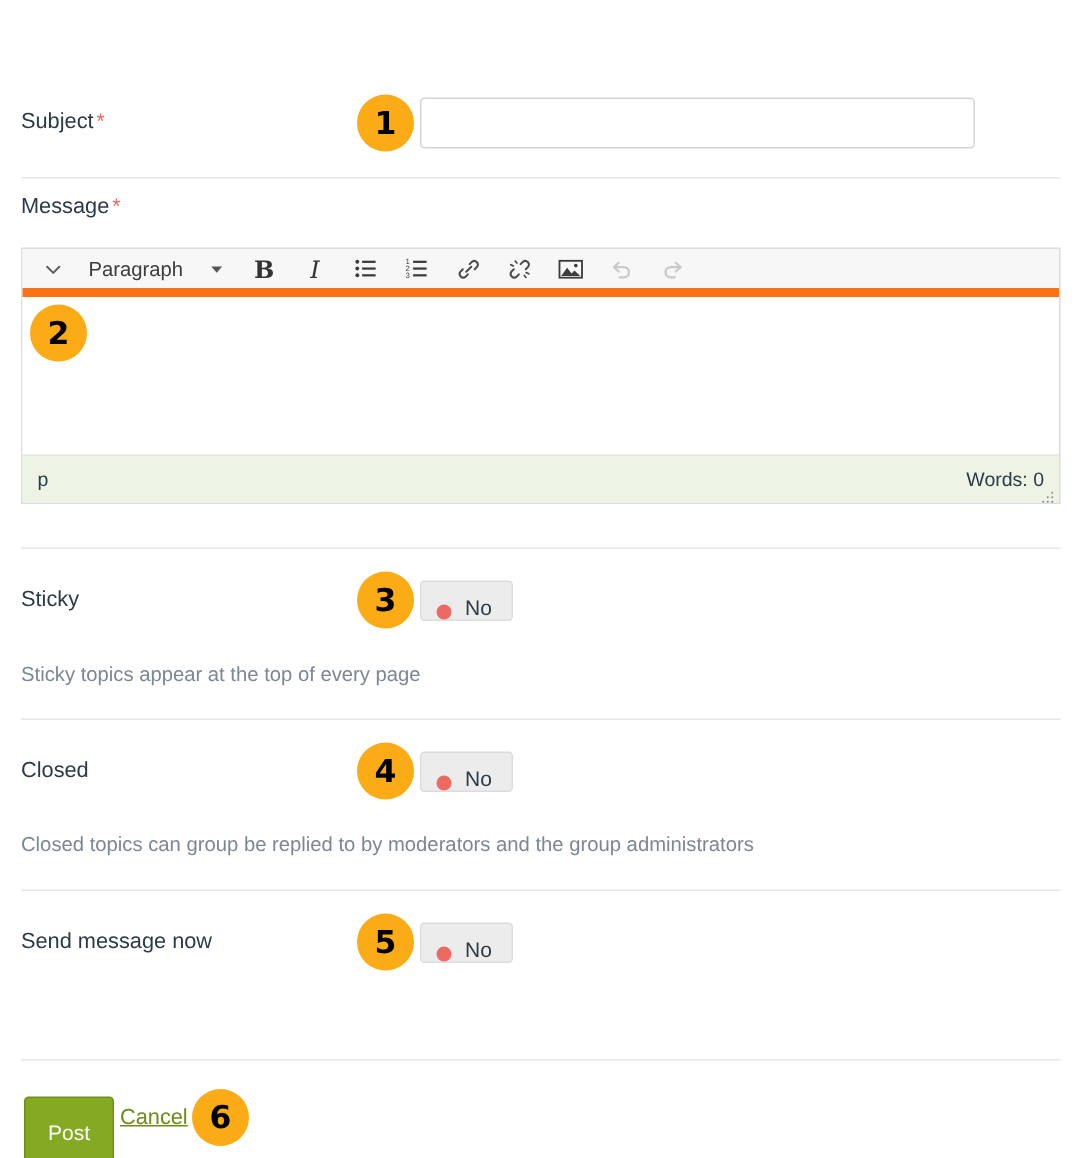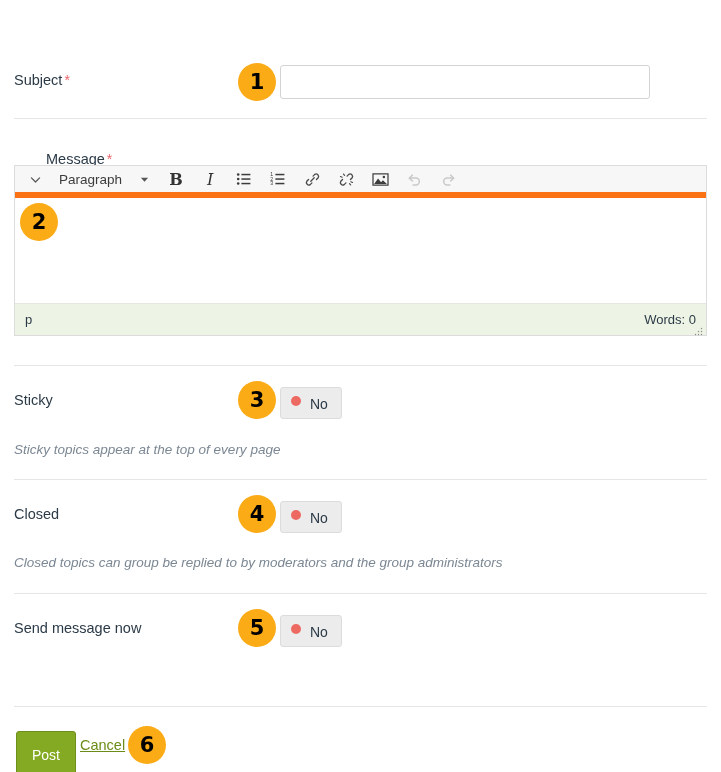--- a/index.html
+++ b/index.html
@@ -175,22 +175,22 @@
     right: 3px;
     bottom: 2px;
     width: 9px;
     height: 9px;
   }
 
   
   .toggle {
     position: absolute;
     display: inline-flex;
-    align-items: flex-start;
-    height: 32px;
+    align-items: flex-end;
+    height: 27px;
     padding: 8px 13px 0 10px;
     background: #ececec;
     border: 1px solid #dcdcdc;
     border-radius: 3px;
     box-sizing: border-box;
     font-size: 14px;
     color: #2b3a47;
     cursor: default;
   }
   .toggle-dot {
@@ -199,21 +199,20 @@
     border-radius: 50%;
     background: #ed6a63;
     margin-right: 9px;
     flex: none;
   }
 
   
   .help-text {
     position: absolute;
     left: 14px;
-    font-style: italic;
     font-size: 13.5px;
     color: #7b8793;
     white-space: nowrap;
   }
 
   
   .btn-post {
     position: absolute;
     left: 16px;
     top: 731px;
@@ -246,21 +245,21 @@
 
 
   <div class="field-label" style="left:14px; top:72px;">
     <span>Subject</span><span class="req">*</span>
   </div>
   <input class="text-input" style="left: 280px; top: 65px; width: 370px; height: 34px;" value="">
   <div class="badge" style="left:238px; top:63px;">1</div>
 
   <div class="divider" style="top:118px;"></div>
 
-  <div class="field-label" style="left:14px; top:151px;margin-left:32px;">
+  <div class="field-label" style="left:14px; top:129px;">
     <span>Message</span><span class="req">*</span>
   </div>
 
   <div class="editor">
 
     <div class="editor-toolbar">
 
       <div class="tb-btn tb-chev">
         <svg width="13" height="13" viewBox="0 0 16 16" aria-hidden="true">
           <path d="M3 6 L8 11 L13 6" fill="none" stroke="#5a5a5a" stroke-width="1.6" stroke-linecap="round" stroke-linejoin="round"></path>

